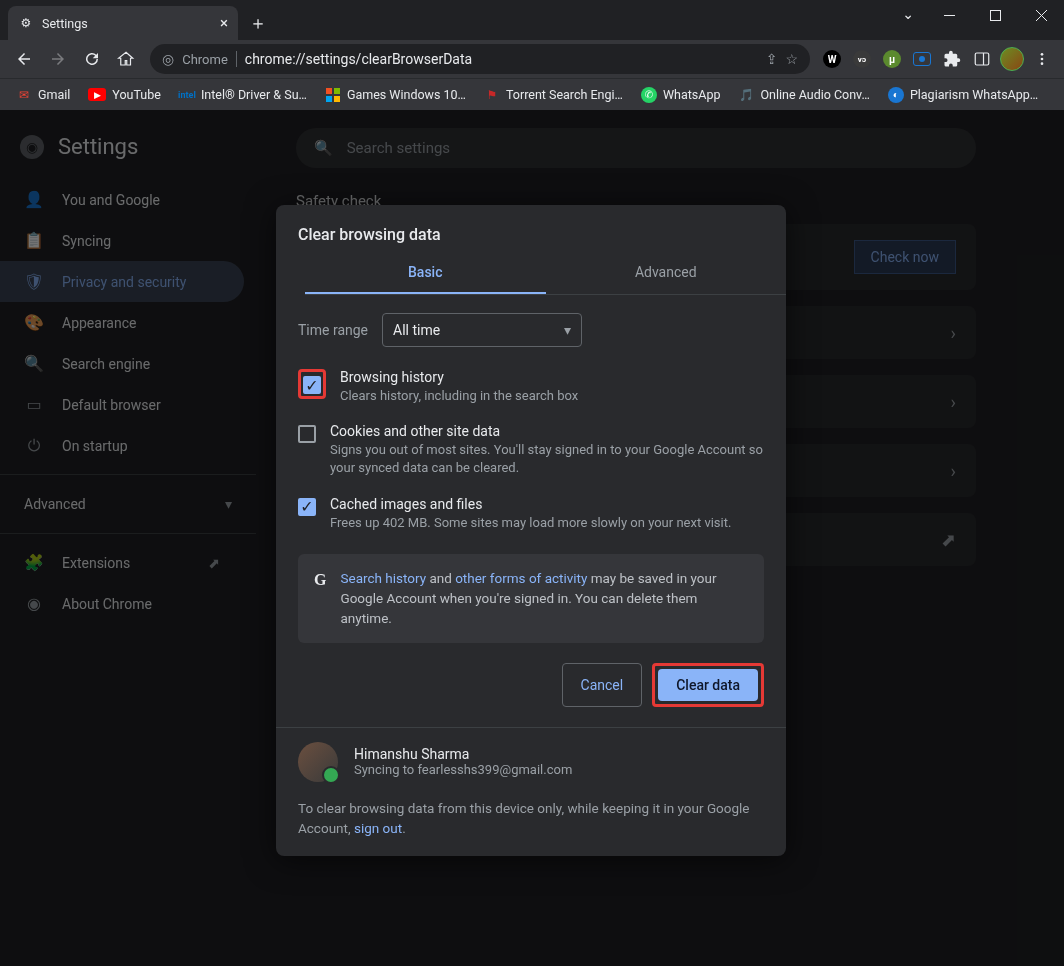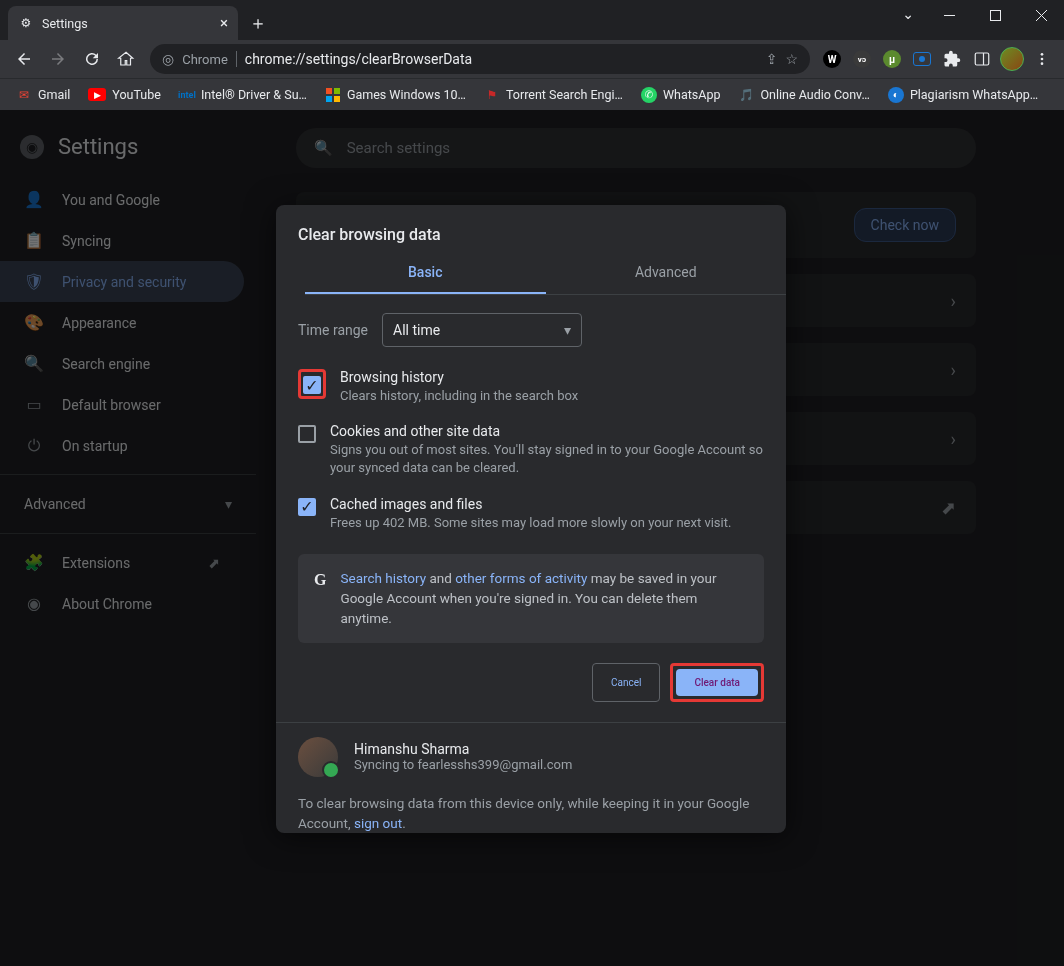--- a/index.html
+++ b/index.html
@@ -44,25 +44,25 @@
 .side-item .si-icon { width: 20px; display: flex; justify-content: center; font-size: 16px; color: #9aa0a6; }
 .side-item.active .si-icon { color: #8ab4f8; }
 .side-divider { height: 1px; background: #3c4043; margin: 8px 0; }
 .side-adv { display:flex; align-items:center; justify-content:space-between; padding: 13px 24px; font-size:14px; color:#e8eaed; cursor:pointer; }
 .side-link-ext { margin-left:auto; color:#9aa0a6; font-size:14px; }
 
 .main { flex:1; padding: 18px 0 0 40px; }
 .search-settings { width: 680px; height: 40px; background: #303134; border-radius: 20px; display:flex; align-items:center; gap:14px; padding: 0 18px; color:#9aa0a6; font-size:15px; margin-bottom:24px; }
 .section-label { font-size: 15px; color: #e8eaed; margin-bottom: 14px; }
 .card-bg { width: 680px; background:#292a2d; border-radius:8px; padding:16px 20px; display:flex; align-items:center; justify-content:space-between; margin-bottom:16px; }
-.check-now-btn { background:#2b3a55; border:1px solid #3c5a8a; color:#8ab4f8; padding:8px 16px; border-radius:12px; font-size:14px; }
+.check-now-btn { background:#2b3a55; border:1px solid #3c5a8a; color:#8ab4f8; padding:8px 16px; border-radius:0; font-size:14px; }
 .chev-right { color:#9aa0a6; font-size:18px; }
 
 
-.dialog { position:absolute; left:276px; top:95px; width:510px; background:#292a2d; border-radius:8px; z-index:10; box-shadow:0 4px 30px rgba(0,0,0,0.6); color:#e8eaed; }
+.dialog { position:absolute; left:276px; top:95px; width:510px; background:#292a2d; border-radius:8px; z-index:10; box-shadow:0 4px 30px rgba(0,0,0,0.6); padding-bottom:18px; color:#e8eaed; }
 .dialog-title { padding:20px 22px 8px; font-size:16px; font-weight:500; }
 .tabs { display:flex; border-bottom:1px solid #3c4043;margin-left:29px; }
 .dlg-tab { flex:1; text-align:center; padding:12px 0; font-size:14px; color:#9aa0a6; cursor:pointer; }
 .dlg-tab.active { color:#8ab4f8; border-bottom:2px solid #8ab4f8; font-weight:500; }
 .time-row { display:flex; align-items:center; gap:14px; padding:18px 22px 14px; font-size:14px; }
 .time-label { color:#9aa0a6; }
 .select-box { background:#292a2d; border:1px solid #5f6368; border-radius:4px; padding:8px 10px; width:200px; display:flex; justify-content:space-between; align-items:center; font-size:14px; cursor:pointer; }
 
 .check-row { display:flex; gap:14px; padding:8px 22px 10px; align-items:flex-start; }
 .chk { width:18px; height:18px; border:2px solid #8ab4f8; border-radius:2px; display:flex; align-items:center; justify-content:center; cursor:pointer; flex-shrink:0; margin-top:2px; background:#292a2d; }
@@ -70,22 +70,22 @@
 .chk.unchecked { border-color:#9aa0a6; }
 .chk-body .t1 { font-size:14px; color:#e8eaed; margin-bottom:2px; }
 .chk-body .t2 { font-size:13px; color:#9aa0a6; line-height:1.4; }
 .red-box { border:3px solid #e53935; border-radius:4px; padding:2px; }
 
 .info-box { background:#35363a; border-radius:6px; margin:12px 22px 0; padding:14px 16px; display:flex; gap:14px; font-size:13.5px; color:#bdc1c6; line-height:1.5; }
 .g-icon { font-weight:700; font-size:16px; color:#e8eaed; font-family:Georgia,serif; }
 .info-box a { color:#8ab4f8; text-decoration:none; cursor:pointer; }
 
 .dlg-actions { display:flex; justify-content:flex-end; gap:10px; padding:20px 22px 0; }
-.btn-outline { border:1px solid #5f6368; color:#8ab4f8; background:transparent; padding:8px 18px; border-radius:4px; font-size:10px; cursor:pointer; }
-.btn-primary { background:#8ab4f8; color:#701a75; border:none; padding:8px 18px; border-radius:4px; font-size:10px; cursor:pointer; font-weight:500; }
+.btn-outline { border:1px solid #5f6368; color:#8ab4f8; background:transparent; padding:8px 18px; border-radius:4px; font-size:14px; cursor:pointer; }
+.btn-primary { background:#8ab4f8; color:#0f172a; border:none; padding:8px 18px; border-radius:4px; font-size:14px; cursor:pointer; font-weight:500; }
 
 .dlg-divider { height:1px; background:#3c4043; margin:20px 0 14px; }
 .user-row { display:flex; align-items:center; gap:16px; padding:0 22px; }
 .user-avatar { width:40px; height:40px; border-radius:50%; background:linear-gradient(135deg,#6b4f3f,#3a3a3a); position:relative; }
 .user-avatar::after { content:''; position:absolute; right:-2px; bottom:-2px; width:14px; height:14px; background:#34a853; border-radius:50%; border:2px solid #292a2d; }
 .user-info .u1 { font-size:14px; color:#e8eaed; }
 .user-info .u2 { font-size:13px; color:#9aa0a6; }
 .footer-txt { padding:16px 22px 0; font-size:13.5px; color:#9aa0a6; line-height:1.5; }
 .footer-txt a { color:#8ab4f8; text-decoration:none; }
 
@@ -282,20 +282,21 @@
         <span class="si-icon">◉</span>
         <span>About Chrome</span>
       </div>
   </div>
 
   <div class="main">
     <div class="search-settings">
       <span>🔍</span>
       <span>Search settings</span>
     </div>
+    <div class="section-label">Safety check</div>
     <div class="card-bg">
       <span style="color:#9aa0a6;font-size:14px">…re</span>
       <button class="check-now-btn">Check now</button>
     </div>
     <div class="card-bg">
         <span></span>
         <span class="chev-right">›</span>
       </div>
     <div class="card-bg">
         <span></span>

